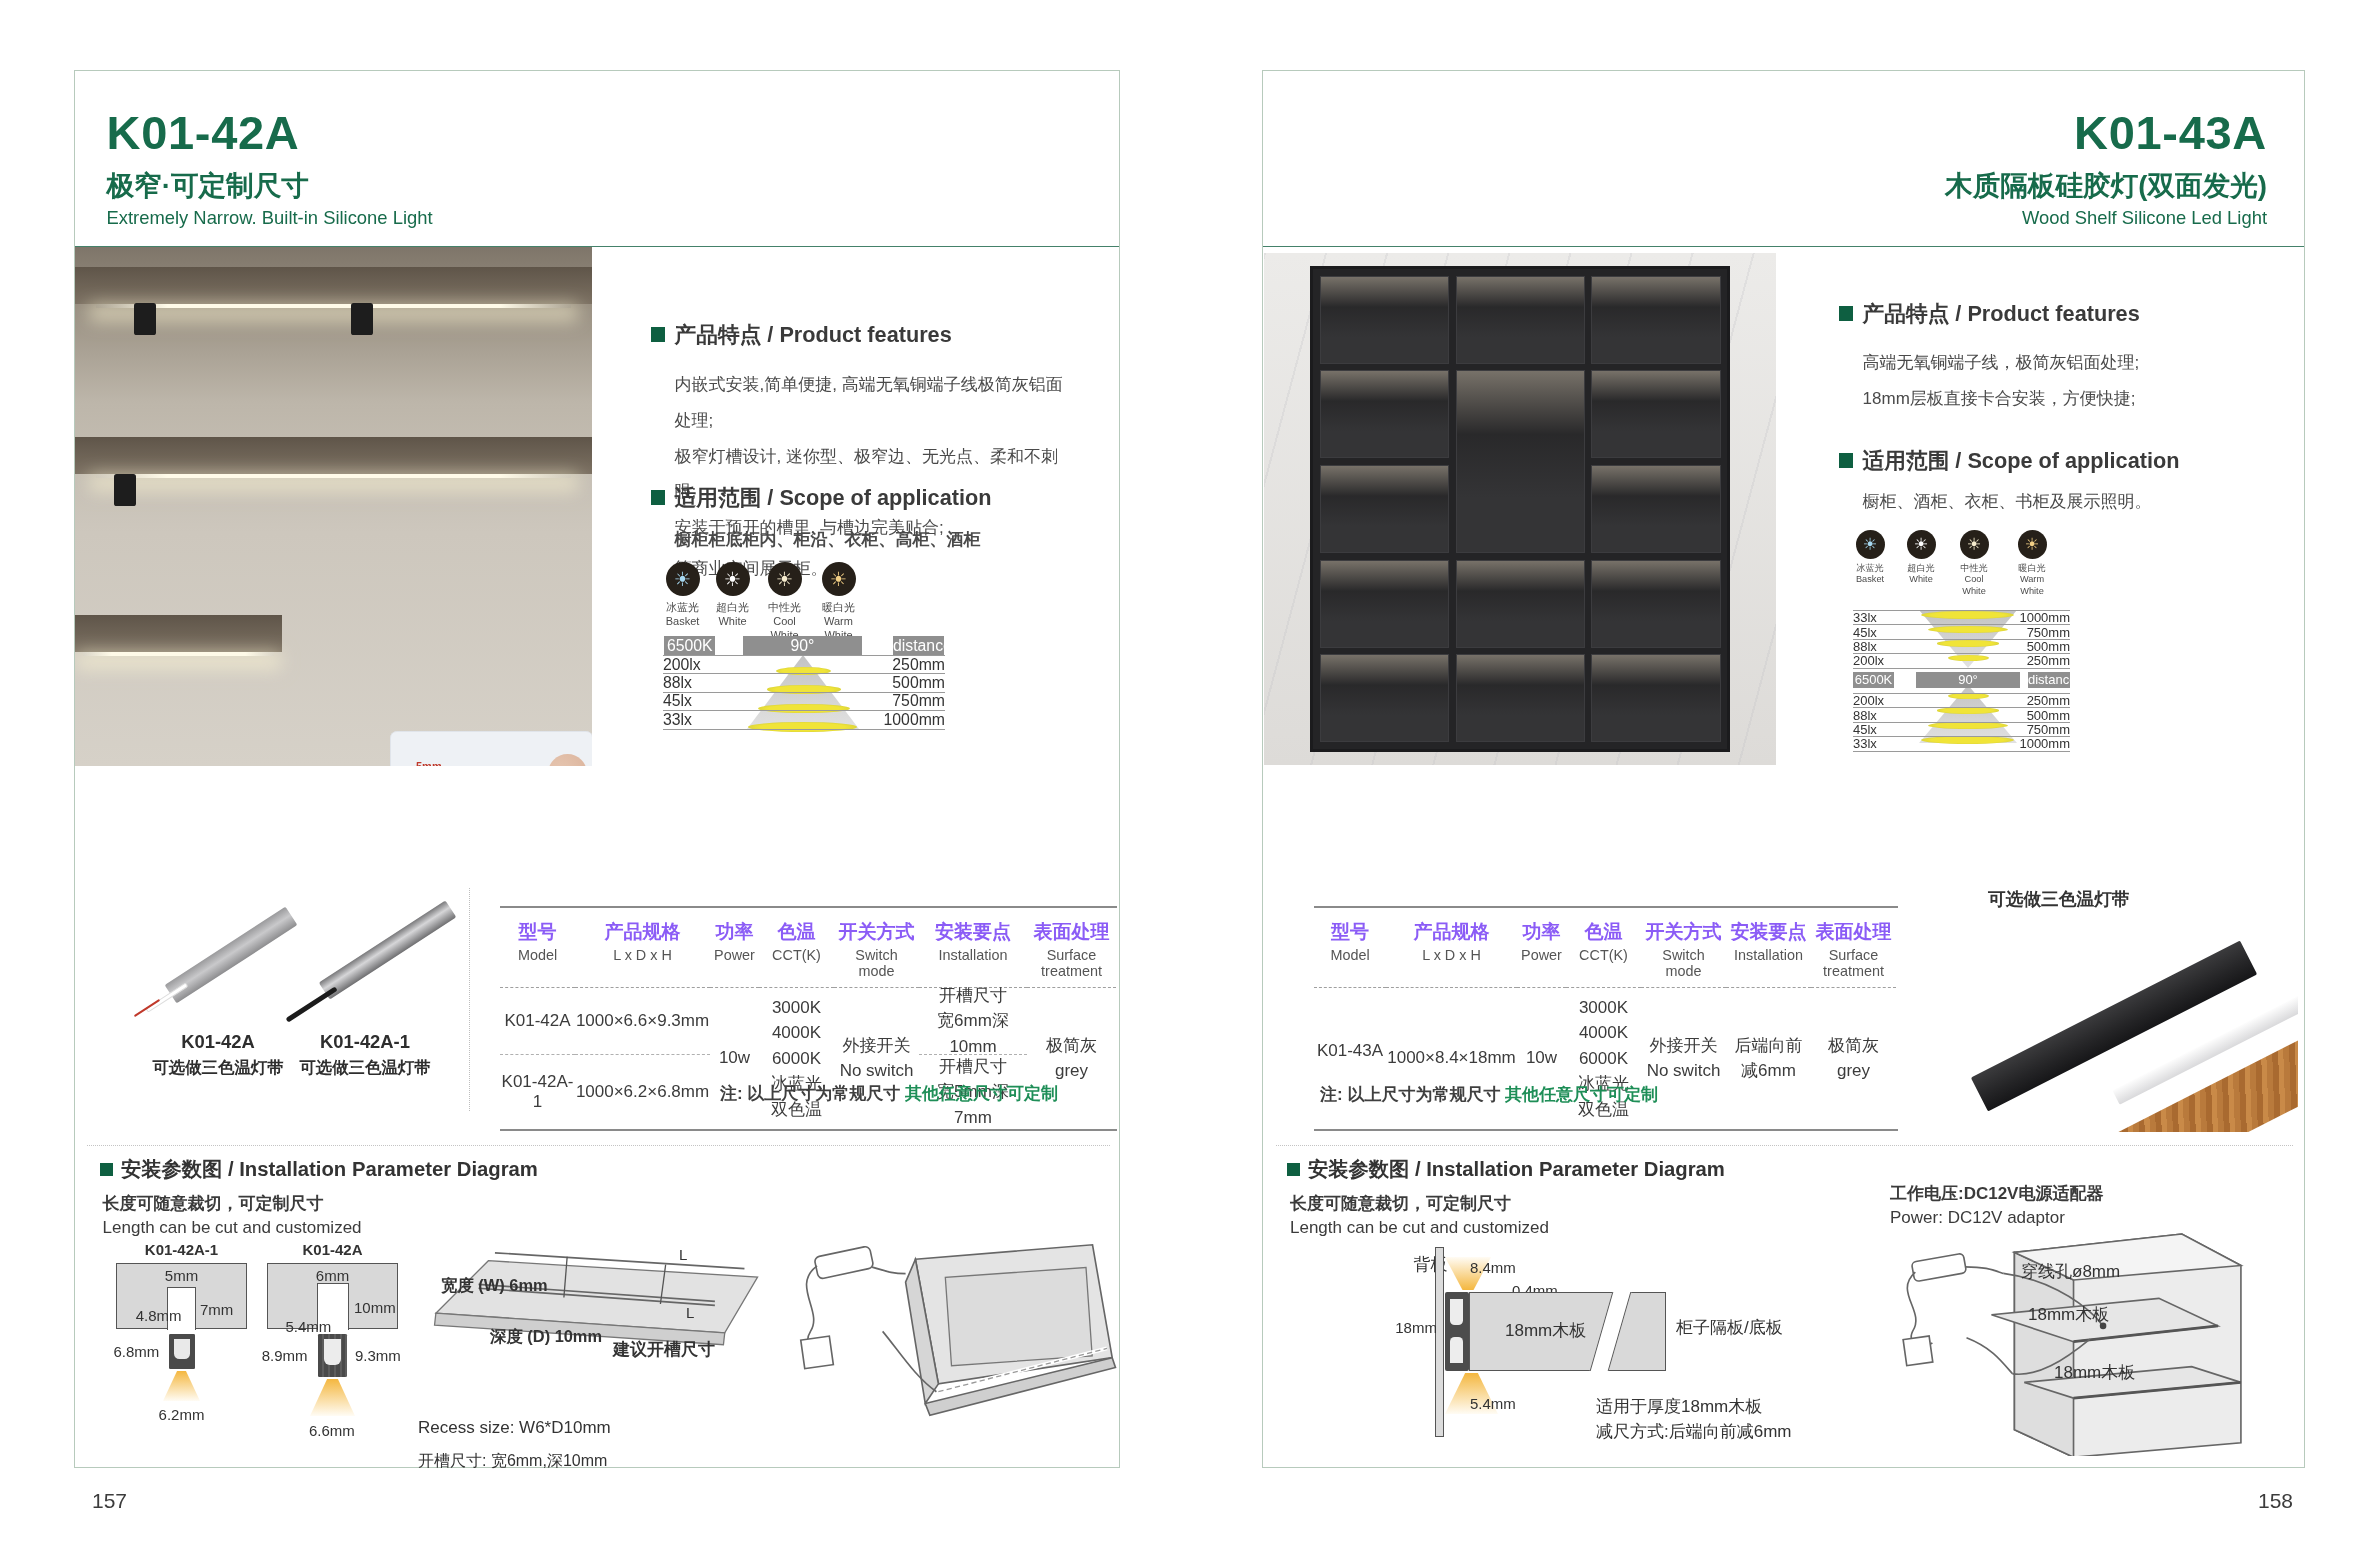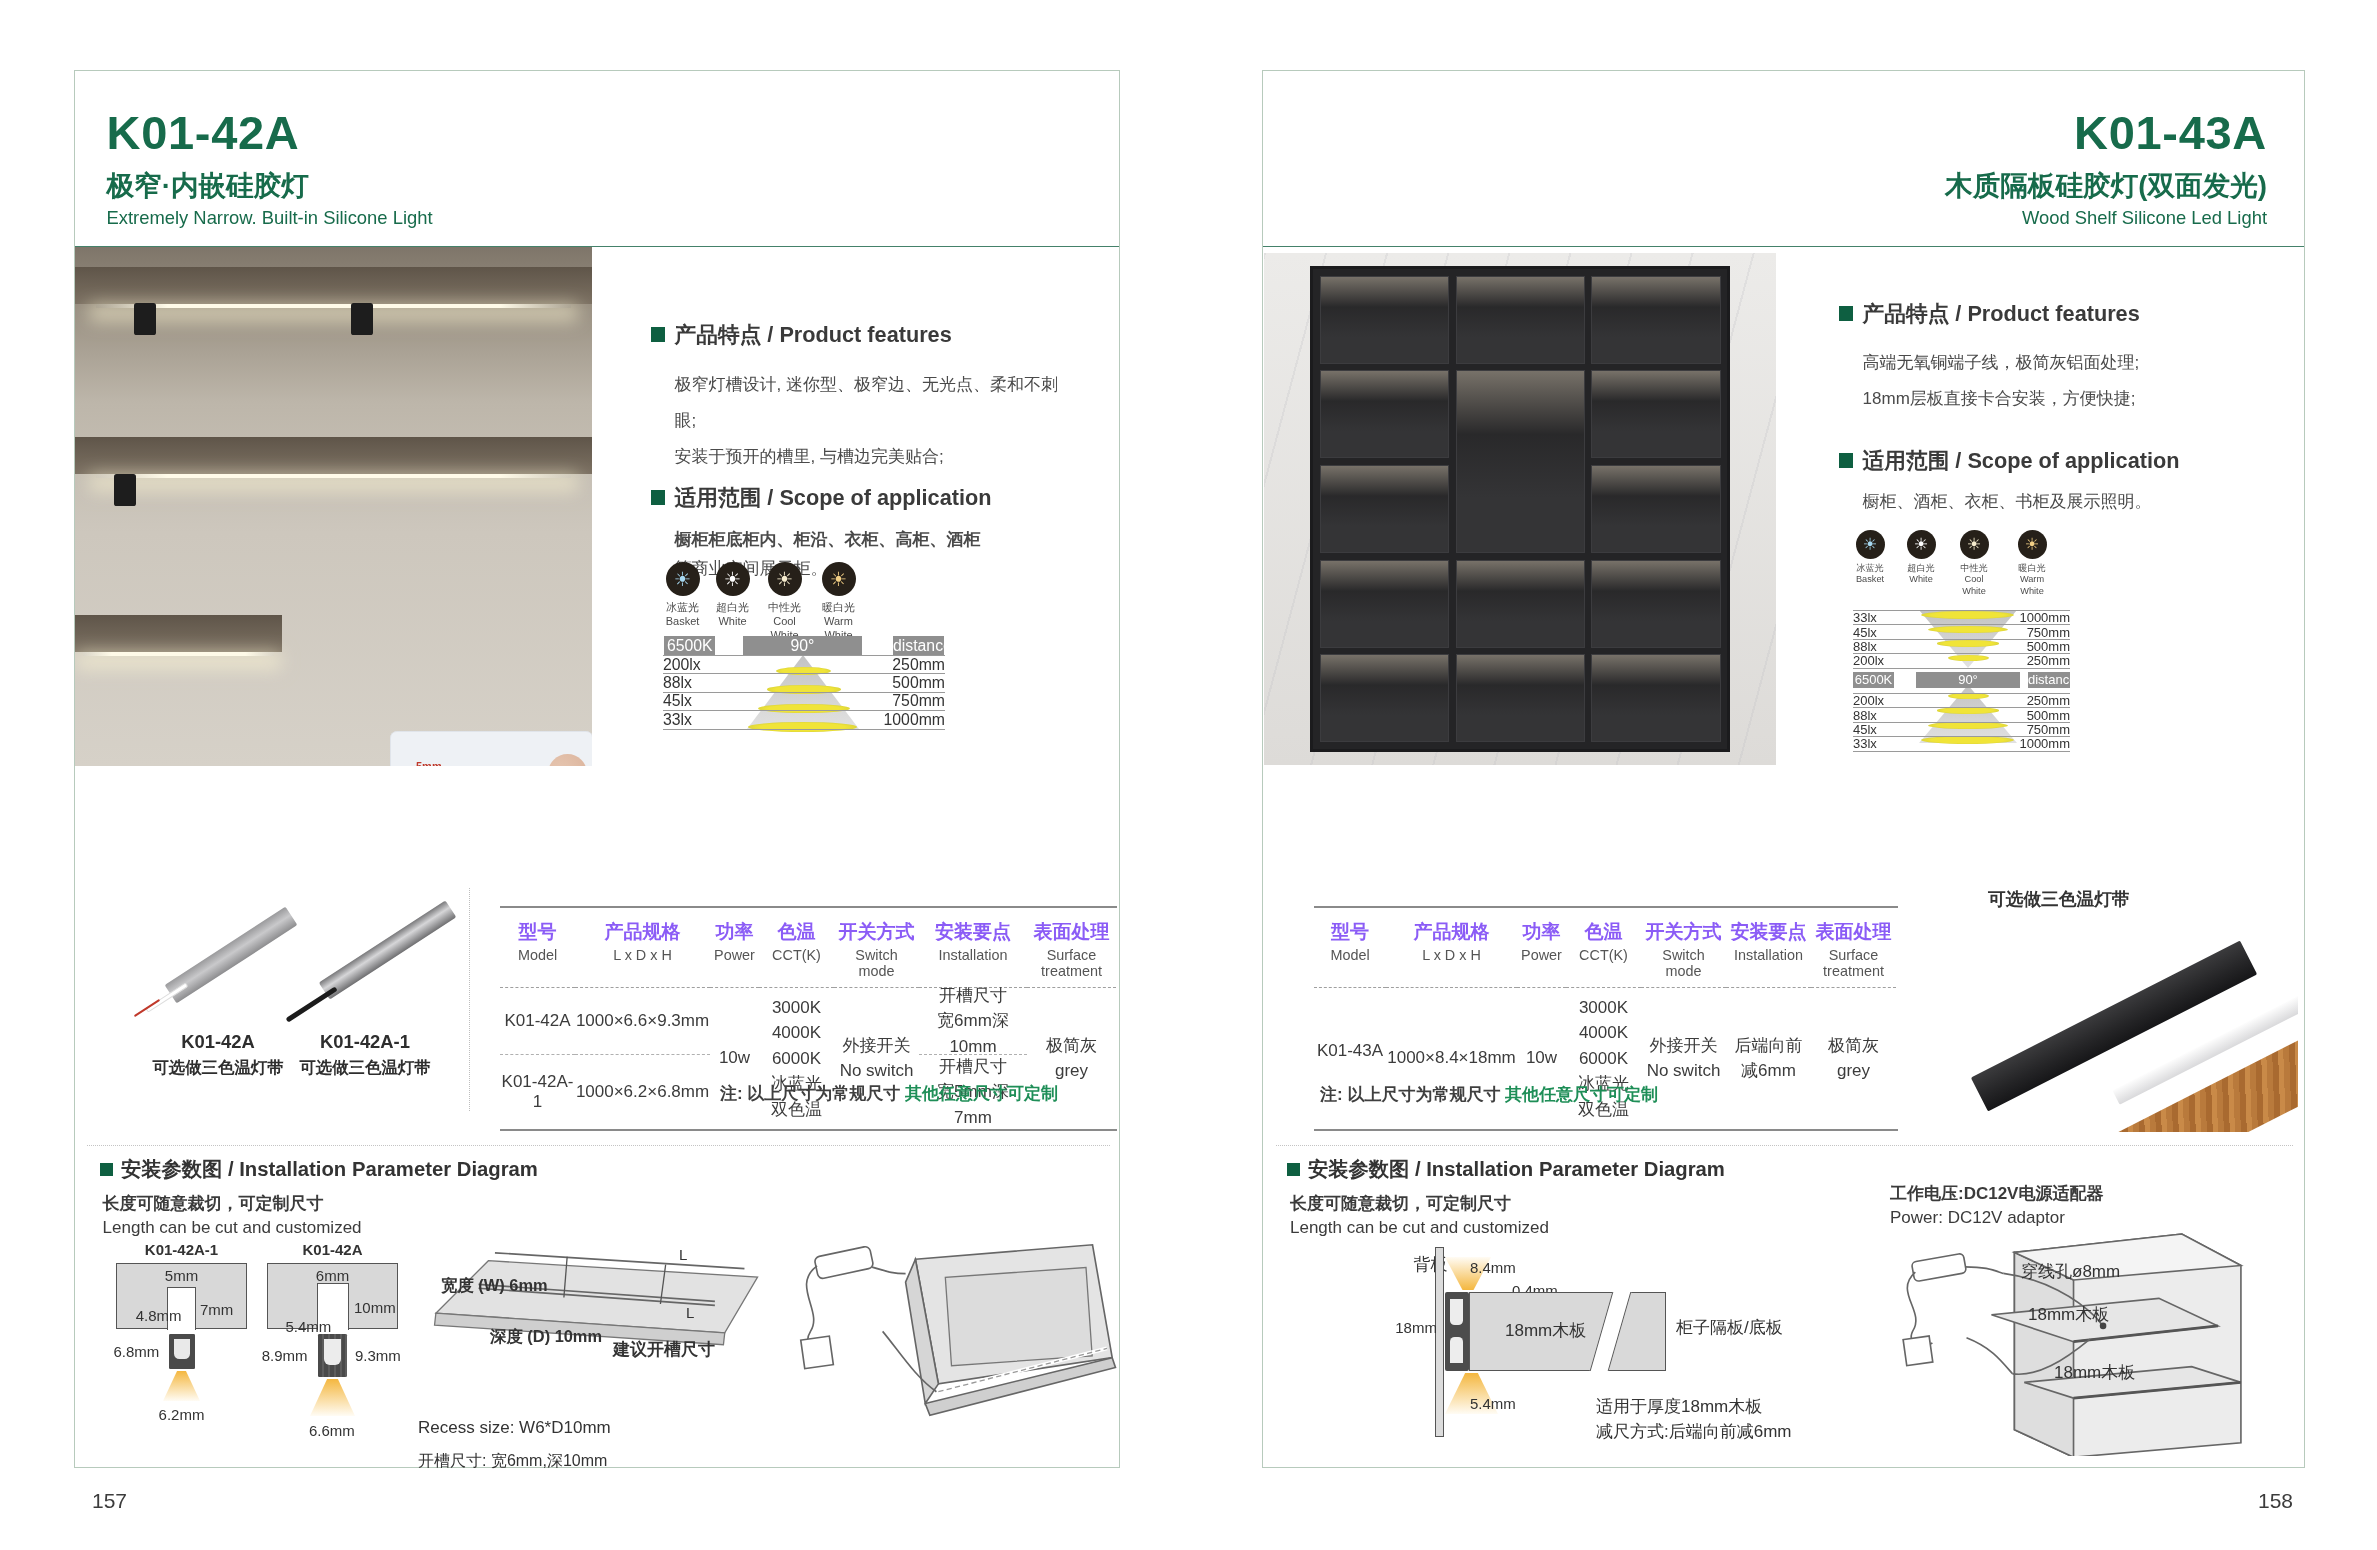--- a/index.html
+++ b/index.html
@@ -65,21 +65,21 @@
   .svgline{stroke:#666;fill:none;stroke-width:2.5;}
   .pageno{position:absolute;font-size:21px;color:#3c3c3c;}
 </style>
 </head>
 <body>
 
 <div class="page" id="page-l">
 
   <div class="abs" style="left:31.5px;top:38px;">
     <div class="model-title">K01-42A</div>
-    <div class="cn-title">极窄·内嵌硅胶灯</div>
+    <div class="cn-title">极窄·可定制尺寸</div>
     <div class="en-title">Extremely Narrow. Built-in Silicone Light</div>
   </div>
   <div class="rule" style="top:175px;"></div>
 
   <div class="abs hero hero-l" style="left:0;top:176px;width:517px;height:519px;">
     <div class="shelf" style="top:19.7px;"></div>
     <div class="shelf" style="top:190px;"></div>
     <div class="shelf" style="top:368px;width:40%;"></div>
     <div class="bracket" style="left:59px;top:56px;"></div>
     <div class="bracket" style="left:276px;top:56px;"></div>
@@ -91,20 +91,21 @@
     </div>
 
   </div>
 
   <div class="abs" style="left:576px;top:249px;width:427px;">
     <div class="sec-head">
       <div class="sec-sq"></div>
       <div class="sec-title">产品特点 / Product features</div>
     </div>
     <div style="margin:18.4px 0 0 23.6px;">
+      <div class="feat-line">内嵌式安装,简单便捷, 高端无氧铜端子线极简灰铝面处理;</div>
       <div class="feat-line">极窄灯槽设计, 迷你型、极窄边、无光点、柔和不刺眼;</div>
       <div class="feat-line">安装于预开的槽里, 与槽边完美贴合;</div>
     </div>
   </div>
 
   <div class="abs" style="left:576px;top:412px;width:427px;">
     <div class="sec-head">
       <div class="sec-sq"></div>
       <div class="sec-title">适用范围 / Scope of application</div>
     </div>

